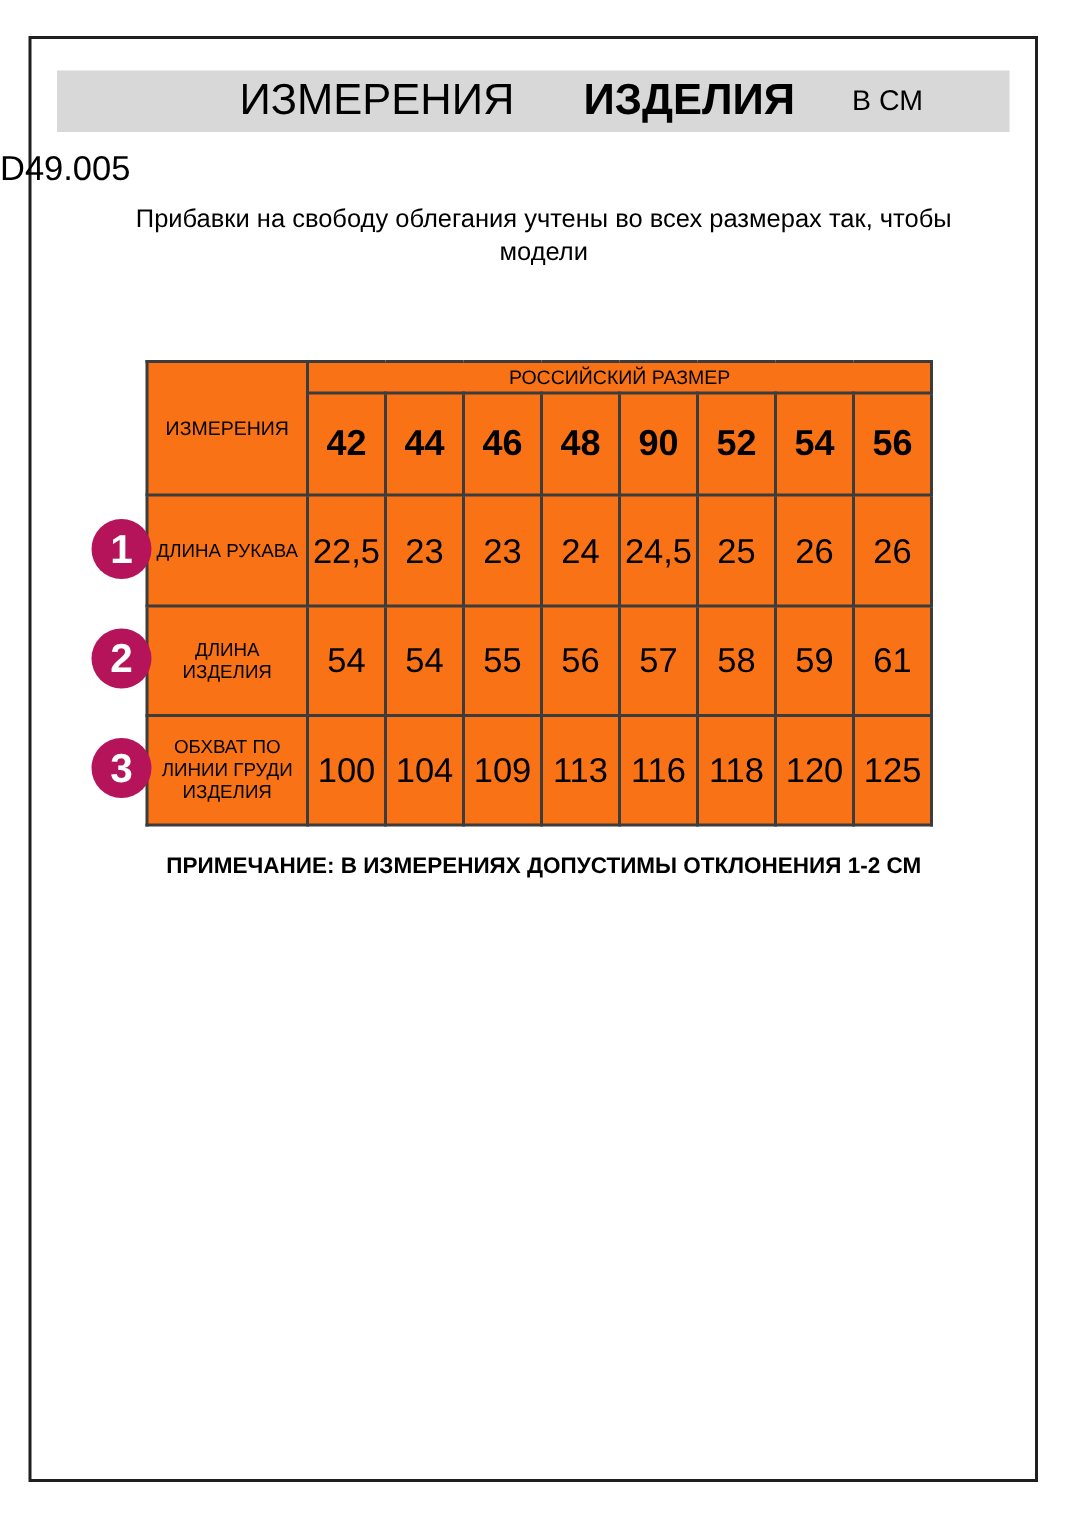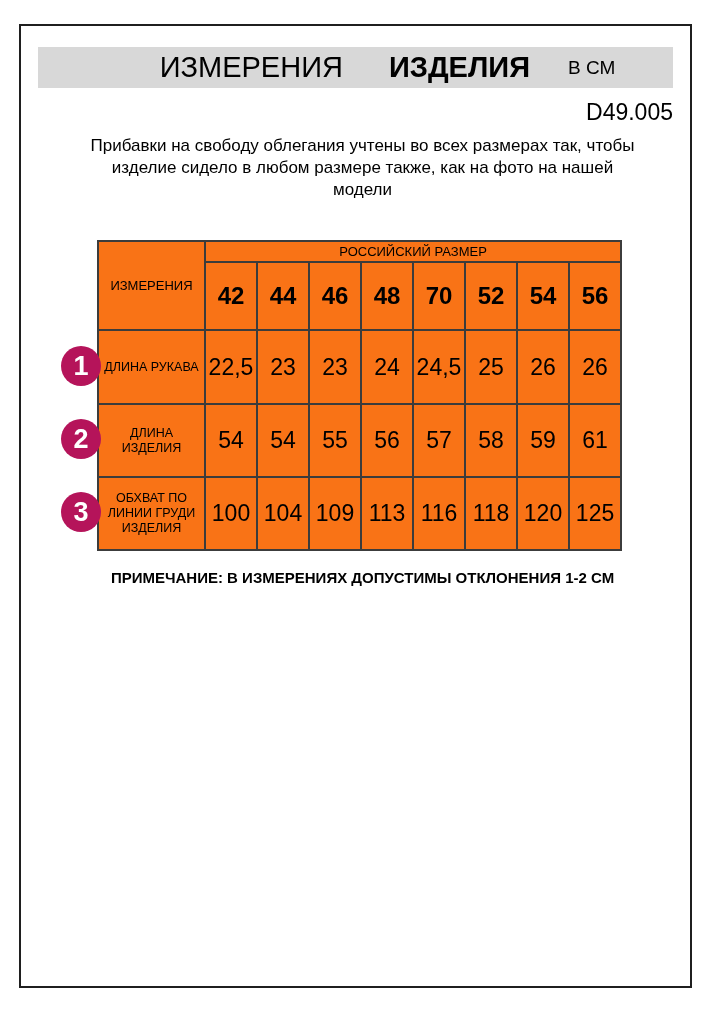--- a/index.html
+++ b/index.html
@@ -15,21 +15,21 @@
   .frame{position:absolute;left:19px;top:24px;width:673px;height:964px;border:2px solid var(--frame-border);}
   .title-bar{
     position:absolute;left:38px;top:47px;width:635px;height:41px;
     background:var(--bar-bg);
     display:flex;align-items:center;justify-content:center;
     padding-left:64px;
   }
   .title-part1{font-size:29px;font-weight:400;}
   .title-part2{font-size:29px;font-weight:700;margin-left:46px;}
   .title-part3{font-size:19px;font-weight:400;margin-left:38px;text-align:center;}
-  .article{position:absolute;left:0;top:99px;width:673px;text-align:right;font-size:23px;}
+  .article{position:absolute;left:0;top:99px;width:673px;text-align:left;font-size:23px;}
   .description{position:absolute;left:0;top:125px;width:725px;text-align:center;font-size:17px;line-height:22px;margin-top:10px;}
   .table-wrap{position:absolute;left:97px;top:240px;width:523px;}
   table.size-table{border-collapse:collapse;table-layout:fixed;width:523px;}
   table.size-table col.c-label{width:107px;}
   table.size-table col.c-size{width:52px;}
   table.size-table th,table.size-table td{
     border:2px solid var(--tbl-border);
     text-align:center;vertical-align:middle;
     font-weight:400;background:#f97316;padding:0;
   }
@@ -56,21 +56,20 @@
   <div class="title-bar">
     <span class="title-part1">ИЗМЕРЕНИЯ</span>
     <span class="title-part2">ИЗДЕЛИЯ</span>
     <span class="title-part3">В СМ</span>
   </div>
 
   <div class="article">D49.005</div>
 
   <div class="description" id="description">
       <div>Прибавки на свободу облегания учтены во всех размерах так, чтобы</div>
-      <div>изделие сидело в любом размере также, как на фото на нашей</div>
       <div>модели</div>
     </div>
 
   <div class="table-wrap">
     <table class="size-table">
       <colgroup id="table-cols">
           <col class="c-label">
           <col class="c-size">
           <col class="c-size">
           <col class="c-size">
@@ -83,21 +82,21 @@
       <thead id="table-head">
           <tr class="h-group">
             <th class="corner" rowspan="2">ИЗМЕРЕНИЯ</th>
             <th colspan="8">РОССИЙСКИЙ РАЗМЕР</th>
           </tr>
           <tr class="h-sizes">
             <th class="size-h">42</th>
             <th class="size-h">44</th>
             <th class="size-h">46</th>
             <th class="size-h">48</th>
-            <th class="size-h">70</th>
+            <th class="size-h">90</th>
             <th class="size-h">52</th>
             <th class="size-h">54</th>
             <th class="size-h">56</th>
           </tr>
         </thead>
       <tbody id="table-body">
           <tr>
             <th class="row-label">ДЛИНА РУКАВА</th>
             <td class="val">22,5</td>
             <td class="val">23</td>

